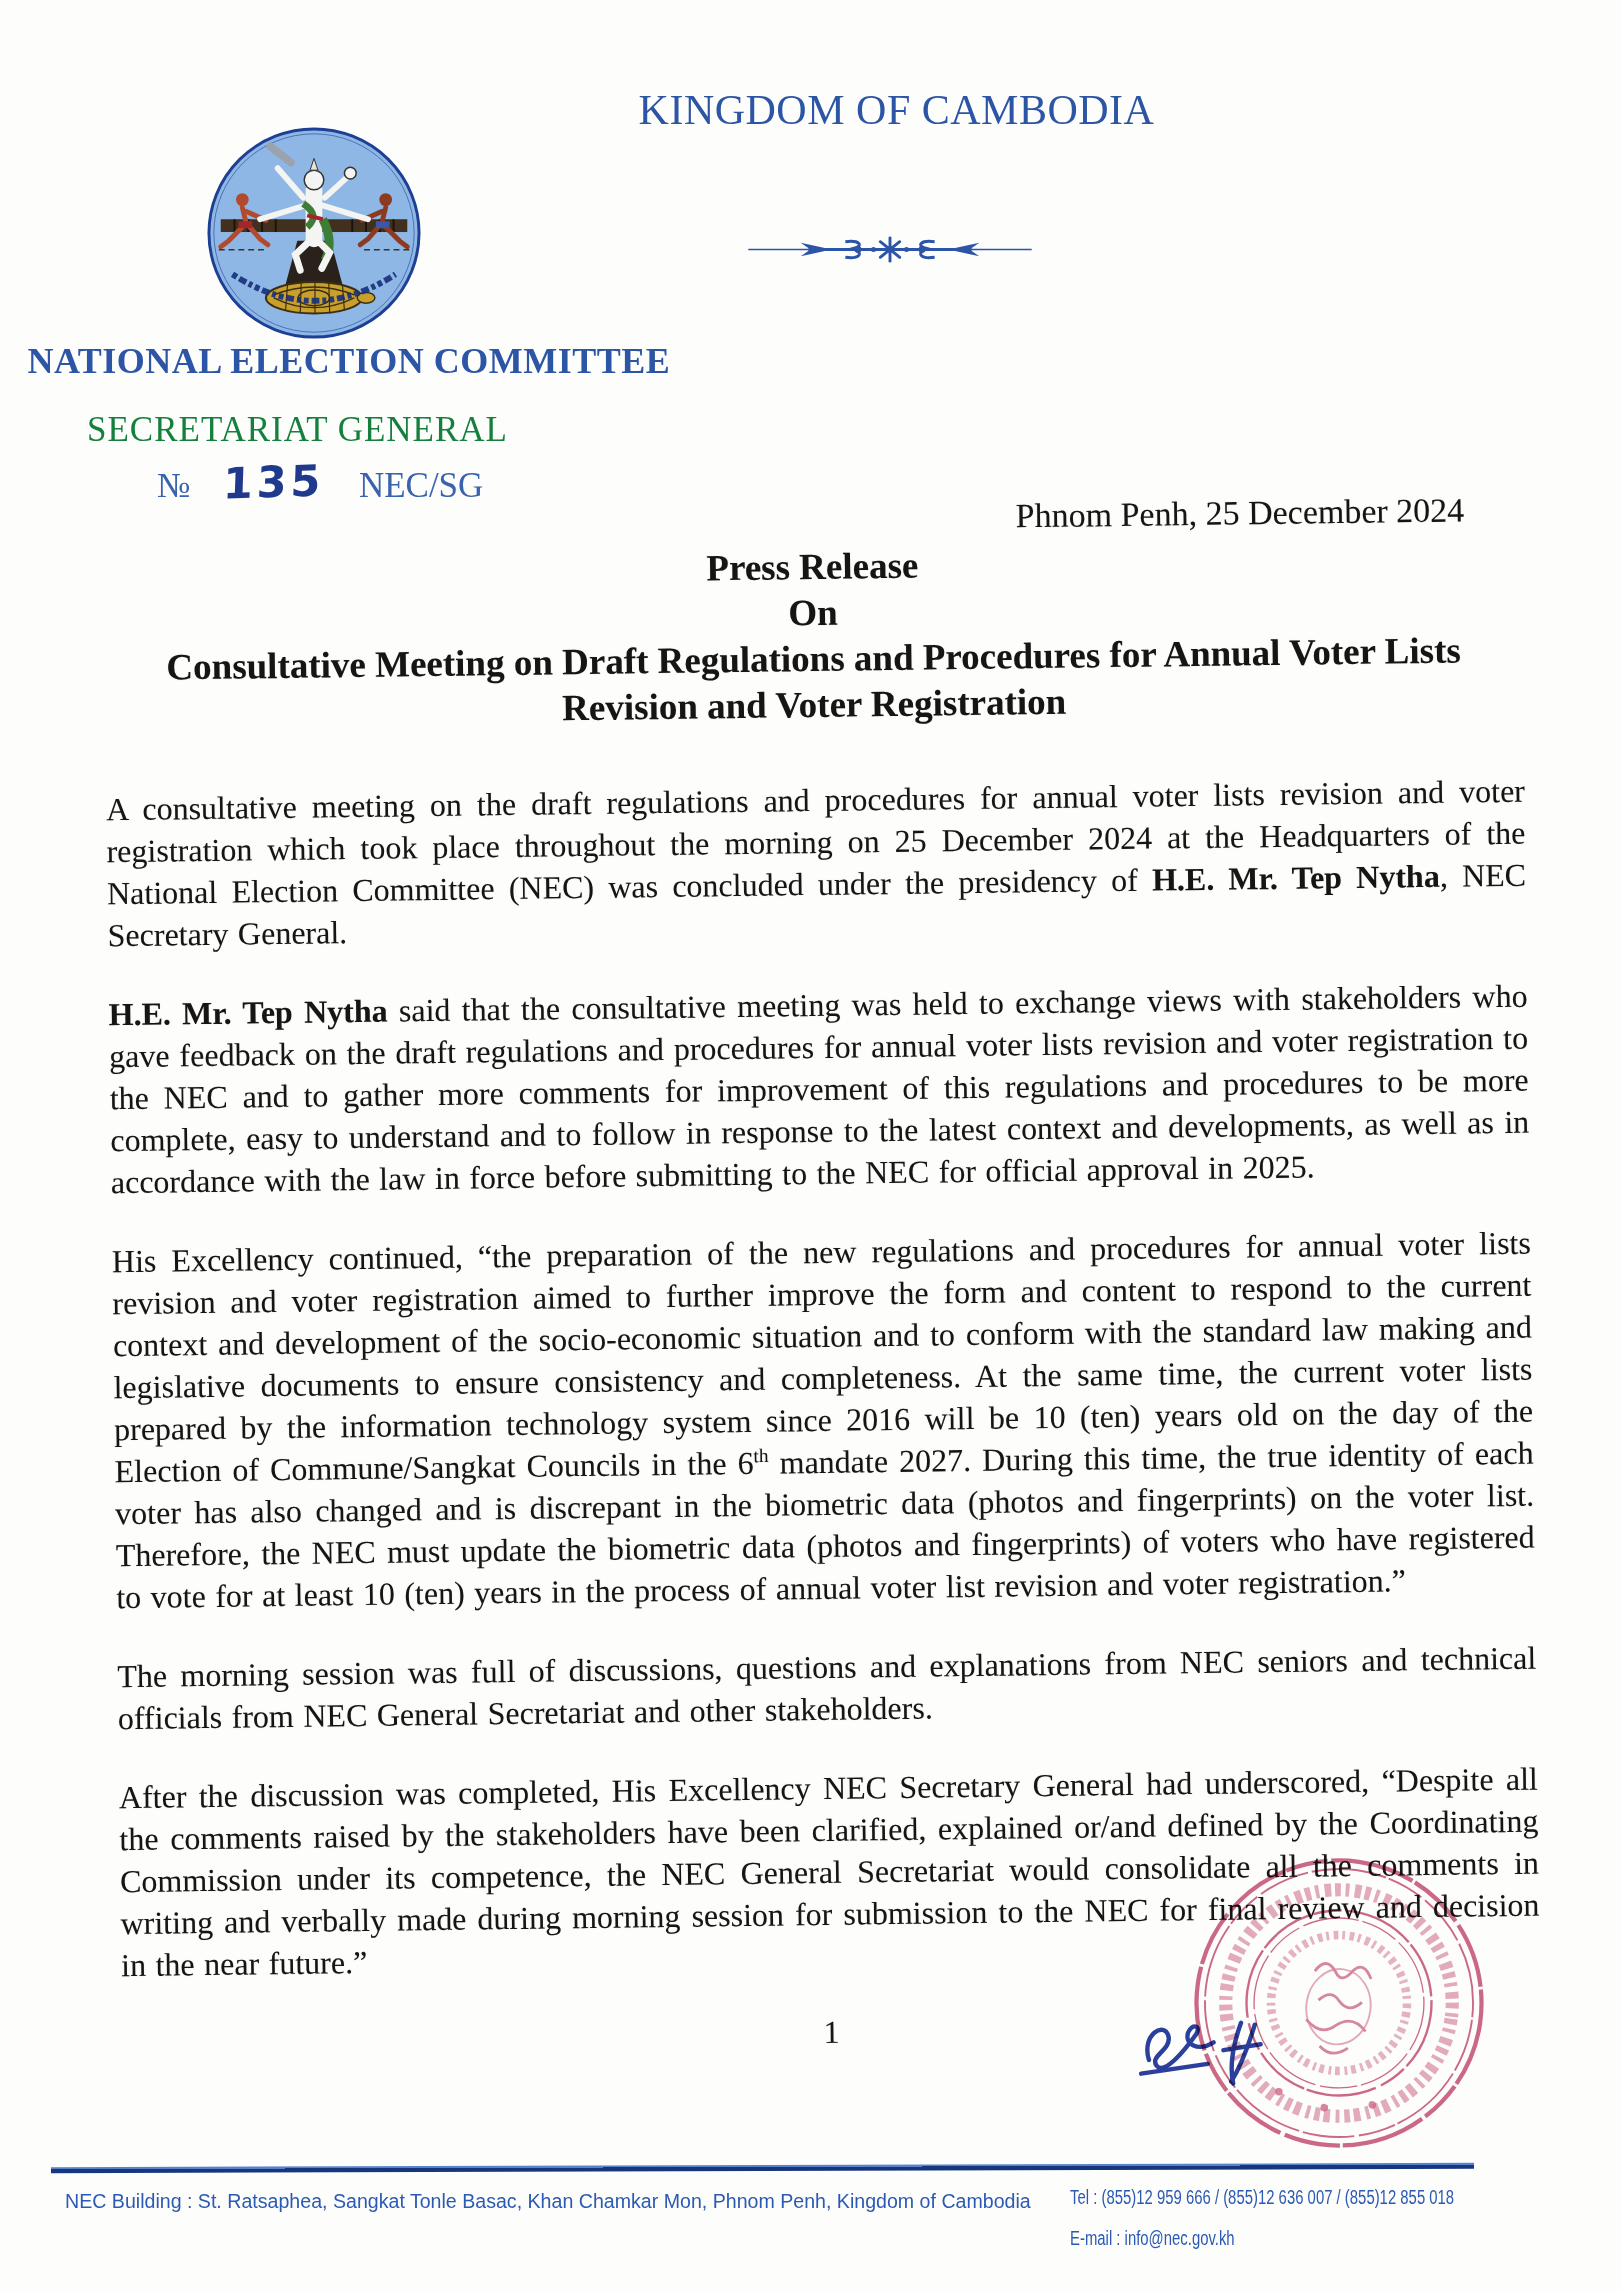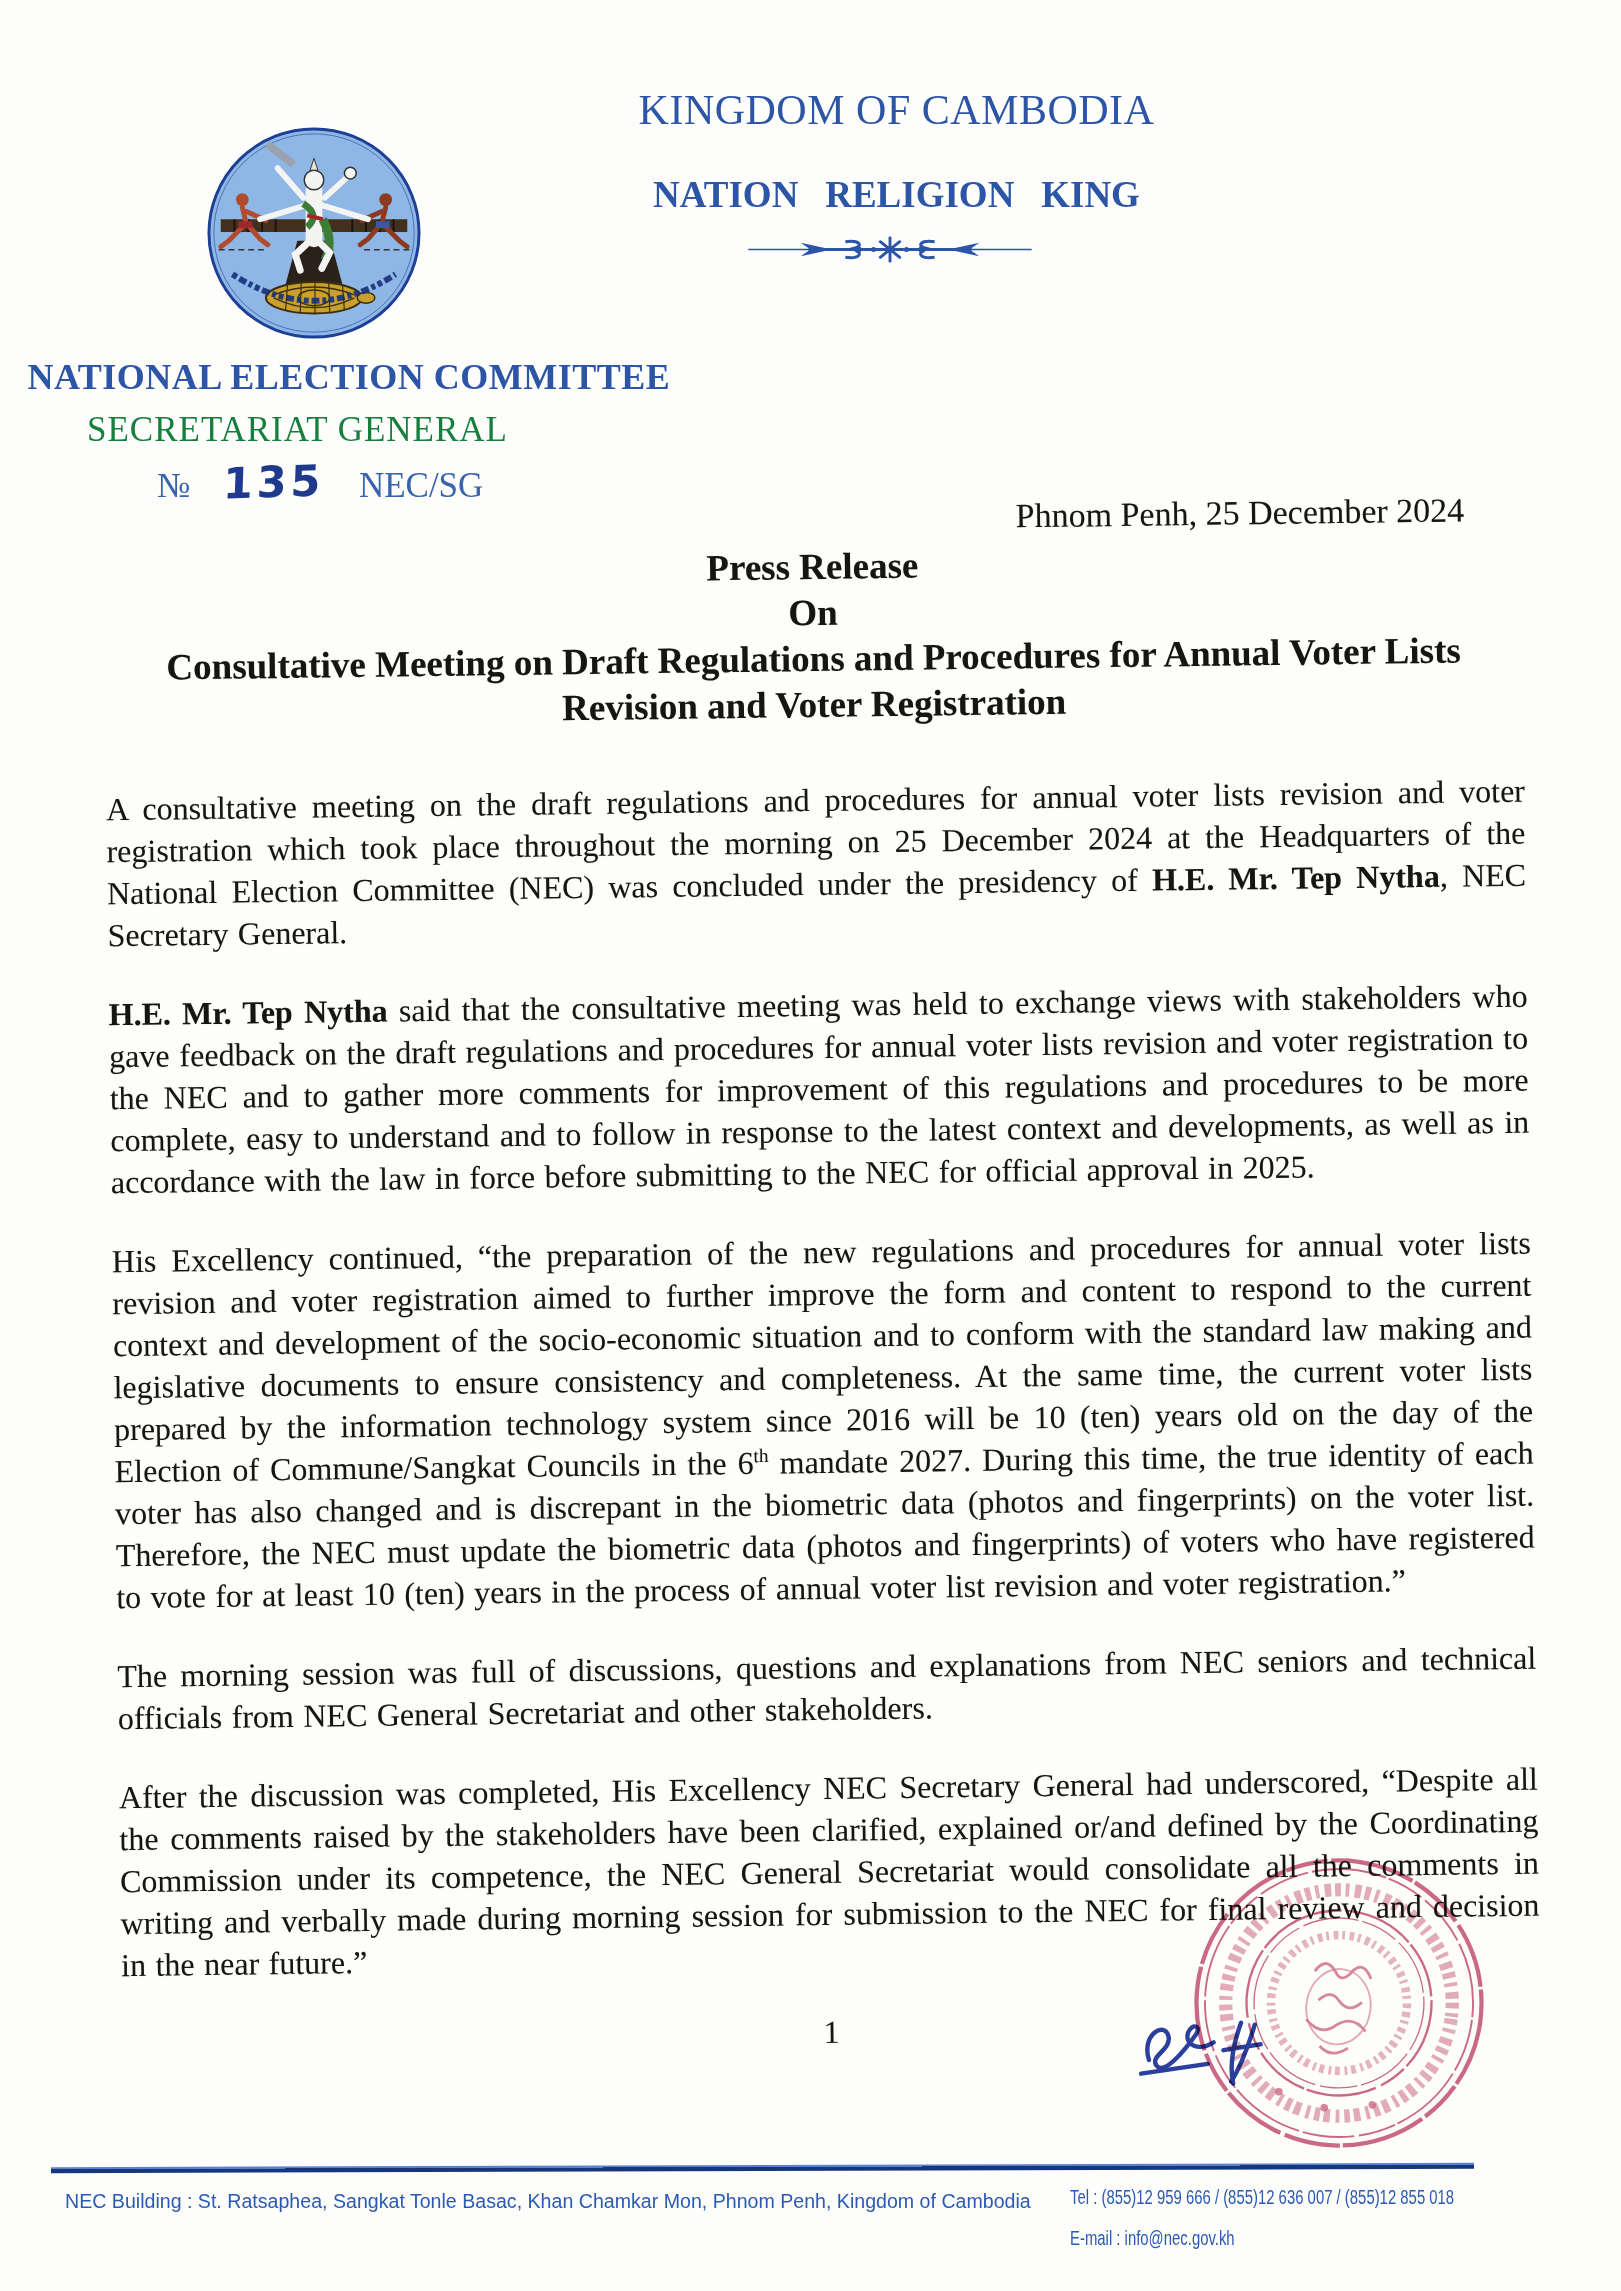--- a/index.html
+++ b/index.html
@@ -3,21 +3,21 @@
 <meta charset="utf-8">
 <style>
   html,body{margin:0;padding:0;background:#ffffff;}
   .page{
     position:relative;width:1621px;height:2292px;background:#fdfdfb;overflow:hidden;
     font-family:"Liberation Serif","DejaVu Serif",serif;color:#161514;
   }
   
   .logo{position:absolute;left:205px;top:125px;width:218px;height:216px;}
   .org-name{
-    position:absolute;left:27.4px;top:356px;width:567px;text-align:left;
+    position:absolute;left:27.4px;top:340px;width:567px;text-align:left;
     color:#2d55a5;font-weight:bold;font-size:36px;letter-spacing:0.5px;white-space:nowrap;
   }
   .org-sub{
     position:absolute;left:29px;top:410px;width:537px;text-align:center;
     color:#15803d;font-weight:normal;font-size:35px;letter-spacing:1px;white-space:nowrap;
   }
   .doc-no{position:absolute;left:157px;top:457px;color:#3a63ad;font-size:35px;white-space:nowrap;}
   .doc-no .no-sym{display:inline-block;}
   .doc-no .hand{
     display:inline-block;margin-left:33px;color:#1f3a8c;font-family:"DejaVu Sans",sans-serif;
@@ -152,21 +152,20 @@
   </svg>
 
   <div class="org-name">NATIONAL ELECTION COMMITTEE</div>
   <div class="org-sub">SECRETARIAT GENERAL</div>
 
   <div class="doc-no">
     <span class="no-sym">№</span><span class="hand">135</span><span class="suffix">NEC/SG</span>
   </div>
 
   <div class="kingdom">KINGDOM OF CAMBODIA</div>
-  <div class="motto">NATION RELIGION KING</div>
 
   <svg class="ornament" width="294" height="33" viewBox="0 0 300 34" aria-hidden="true">
     <g fill="#2c55a8" stroke="#2c55a8">
       <line x1="4" y1="17" x2="296" y2="17" stroke-width="1.6"></line>
       <line x1="66" y1="17" x2="234" y2="17" stroke-width="3"></line>
       <polygon points="58,10 90,17 58,24 68,17" stroke="none"></polygon>
       <polygon points="242,10 210,17 242,24 232,17" stroke="none"></polygon>
       <path d="M104 9 C118 7 124 13 112 16 C124 21 118 27 104 25" fill="none" stroke-width="3"></path>
       <circle cx="117" cy="17" r="3.6" stroke="none"></circle>
       <circle cx="133" cy="17" r="2.6" stroke="none"></circle>

